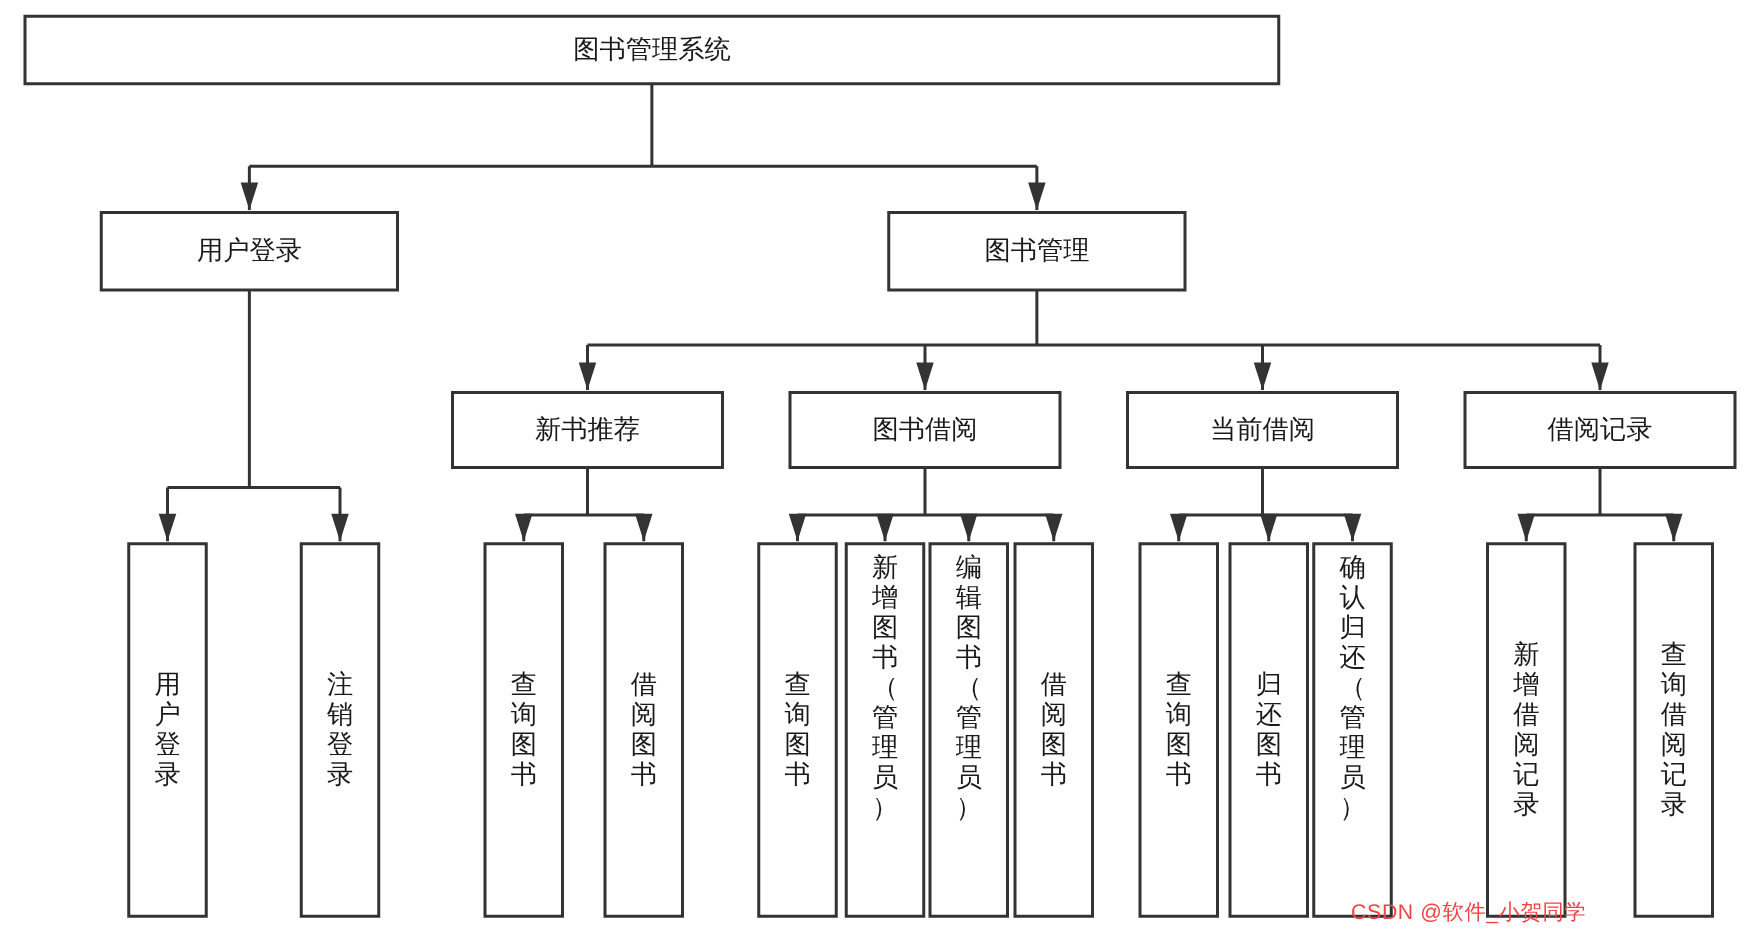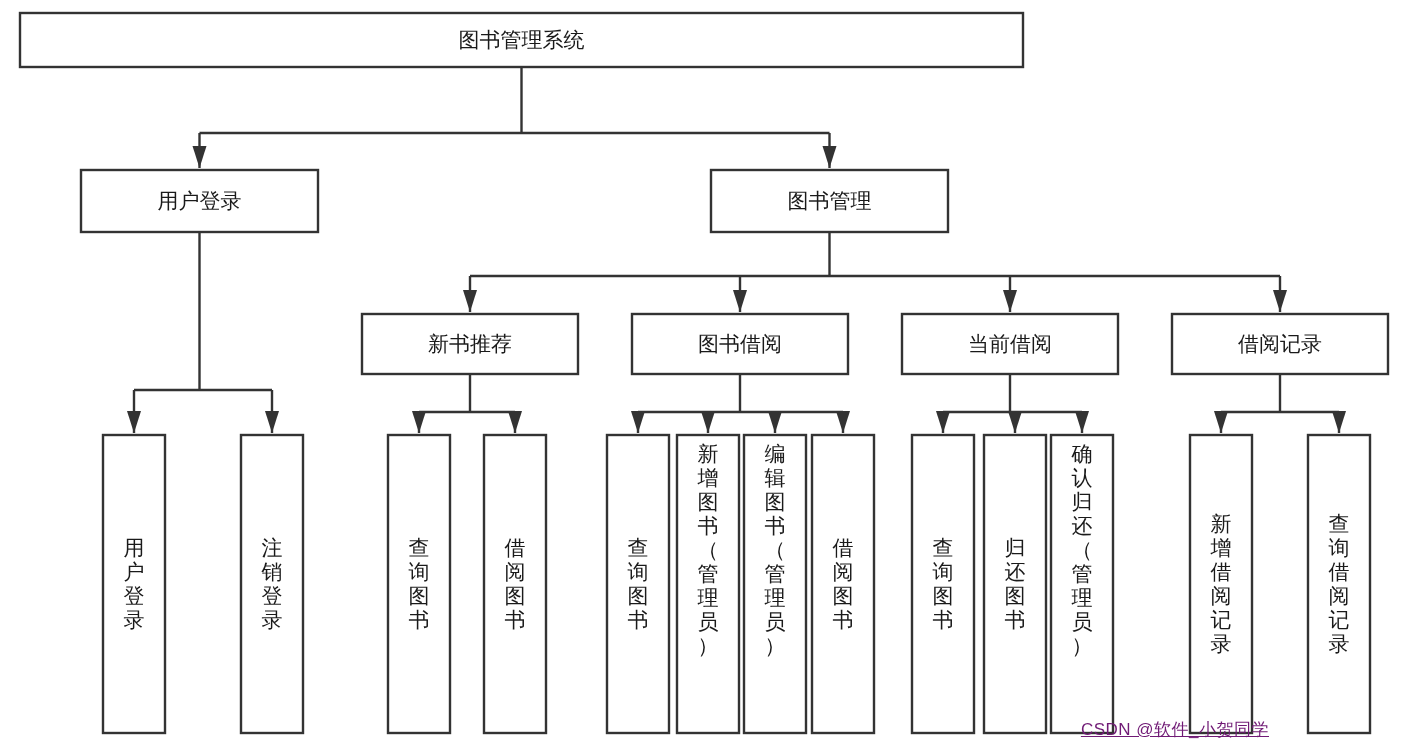--- a/index.html
+++ b/index.html
@@ -54,25 +54,24 @@
     font-size: 21px;
     fill: #1a1a1a;
     text-anchor: middle;
   }
   .watermark {
     position: absolute;
     right: 8px;
     bottom: 6px;
     font-family: "Liberation Sans", "DejaVu Sans", sans-serif;
     font-size: 17px;
-    color: #701a75;
+    color: #ef4444;
     letter-spacing: 0.5px;
     white-space: nowrap;
     user-select: none;
-    text-decoration: underline;
   }
 </style>
 </head>
 <body>
 
 <div id="diagram-root">
   <svg id="tree-svg" viewBox="0 0 1405 747">
     <g id="connectors-layer">
         <line x1="521.5" y1="67" x2="521.5" y2="133" class="connector"></line>
         <line x1="199.5" y1="133" x2="829.5" y2="133" class="connector"></line>

